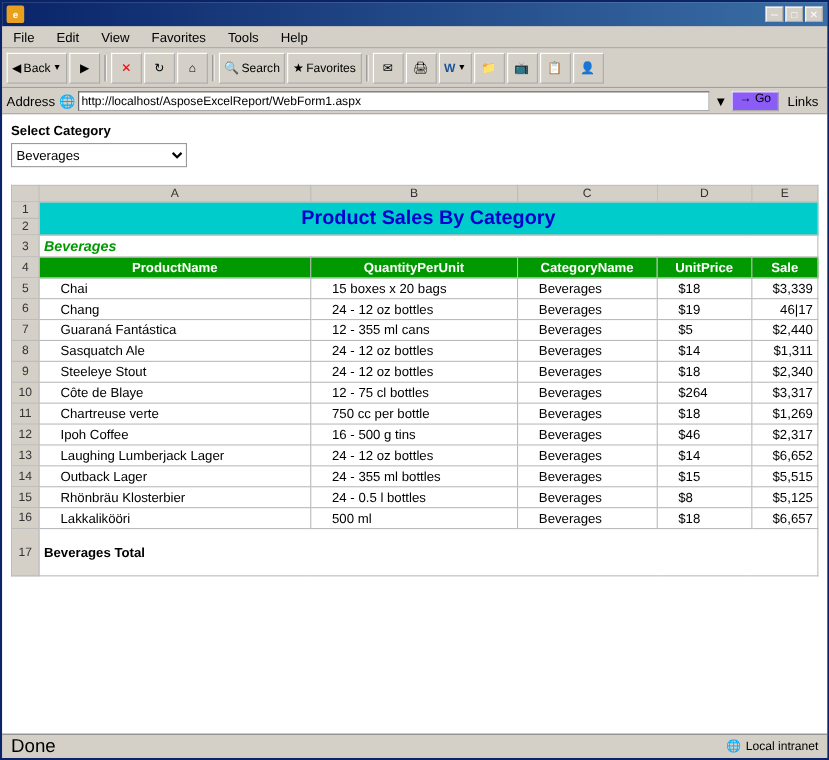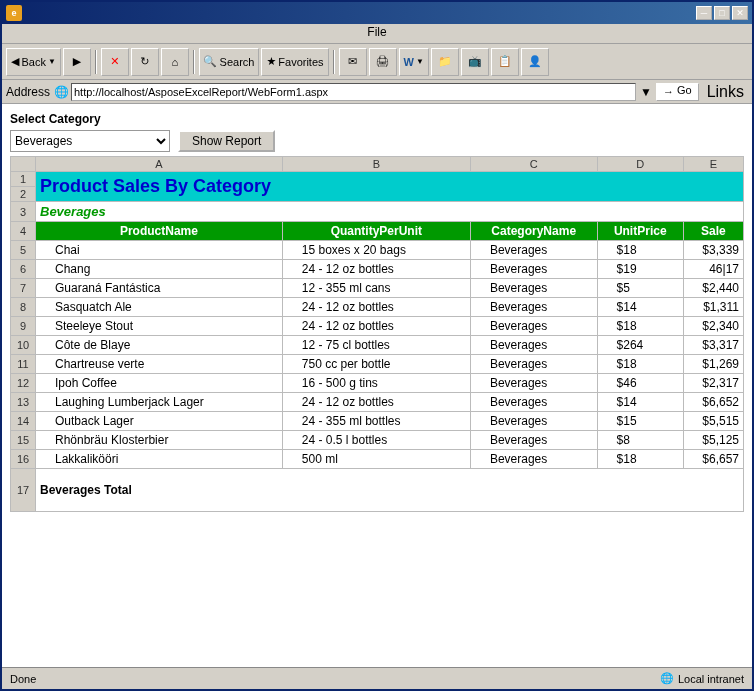--- a/index.html
+++ b/index.html
@@ -7,75 +7,75 @@
 
     
     .window { width: 754px; height: 691px; display: flex; flex-direction: column; border: 2px solid #0a246a; }
     .title-bar { background: linear-gradient(to right, #0a246a, #3a6ea5); color: white; height: 22px; display: flex; align-items: center; padding: 0 4px; justify-content: space-between; flex-shrink: 0; }
     .title-bar-left { display: flex; align-items: center; gap: 4px; font-size: 12px; font-weight: bold; }
     .title-bar-icon { width: 16px; height: 16px; background: #e8a020; border-radius: 2px; display: flex; align-items: center; justify-content: center; font-size: 9px; color: white; }
     .title-bar-buttons { display: flex; gap: 2px; }
     .title-btn { width: 16px; height: 14px; background: #d4d0c8; border: 1px outset #fff; font-size: 9px; display: flex; align-items: center; justify-content: center; cursor: pointer; }
 
     
-    .menu-bar { background: #d4d0c8; height: 20px; display: flex; align-items: center; padding: 0 4px; gap: 8px; flex-shrink: 0; border-bottom: 1px solid #a0a0a0; flex-direction: column; }
+    .menu-bar { background: #d4d0c8; height: 20px; display: flex; align-items: center; padding: 0 4px; gap: 8px; flex-shrink: 0; border-bottom: 1px solid #a0a0a0; }
     .menu-item { font-size: 12px; padding: 1px 6px; cursor: pointer; }
 
     
     .toolbar { background: #d4d0c8; height: 36px; display: flex; align-items: center; padding: 2px 4px; gap: 2px; flex-shrink: 0; border-bottom: 1px solid #a0a0a0; }
     .tb-btn { height: 28px; min-width: 28px; background: #d4d0c8; border: 1px outset #fff; display: flex; align-items: center; justify-content: center; cursor: pointer; font-size: 11px; padding: 0 4px; gap: 2px; }
     .tb-separator { width: 2px; height: 24px; border-left: 1px solid #888; border-right: 1px solid #fff; margin: 0 2px; }
     .tb-arrow { font-size: 8px; }
 
     
     .address-bar { background: #d4d0c8; height: 24px; display: flex; align-items: center; padding: 2px 4px; gap: 4px; flex-shrink: 0; border-bottom: 1px solid #a0a0a0; }
     .address-label { font-size: 12px; }
     .address-input { flex: 1; height: 18px; border: 1px inset #aaa; background: white; font-size: 11px; padding: 0 2px; display: flex; align-items: center; }
-    .address-go { height: 18px; padding: 0 6px; background: #ffffff; border: 1px outset #fff; font-size: 11px; cursor: pointer; }
-    .address-links { font-size: 16px; padding: 0 4px; }
+    .address-go { height: 18px; padding: 0 6px; background: #8b5cf6; border: 1px outset #fff; font-size: 11px; cursor: pointer; }
+    .address-links { font-size: 12px; padding: 0 4px; }
 
     
     .page-content { background: white; flex: 1; overflow-y: auto; padding: 8px; }
 
     
-    .select-area { margin-bottom: 4px; }
+    .select-area { margin-bottom: 16px; }
     .select-label { font-size: 12px; font-weight: bold; margin-bottom: 4px; }
     .select-row { display: flex; align-items: center; gap: 8px; }
     .category-select { width: 160px; height: 22px; font-size: 12px; border: 1px solid #999; background: white; }
     .show-report-btn { height: 22px; padding: 0 12px; background: #d4d0c8; border: 2px outset #fff; font-size: 12px; cursor: pointer; }
 
     
     .spreadsheet { border-collapse: collapse; width: 100%; font-size: 12px; }
     .spreadsheet th, .spreadsheet td { border: 1px solid #bbb; }
 
     
     .row-num { background: #d4d0c8; text-align: center; width: 25px; font-size: 11px; color: #333; padding: 1px 3px; }
 
     
     .col-header { background: #d4d0c8; text-align: center; font-size: 11px; color: #333; padding: 1px 3px; }
 
     
-    .title-cell { background: #00cccc; text-align: left; color: #0000cc; font-size: 18px; font-weight: bold; padding: 4px; }
+    .title-cell { background: #00cccc; text-align: center; color: #0000cc; font-size: 18px; font-weight: bold; padding: 4px; }
 
     
     .cat-name { color: #009900; font-weight: bold; font-style: italic; font-size: 13px; padding: 2px 4px; }
 
     
     .header-cell { background: #009900; color: #ffffff; font-weight: bold; text-align: center; padding: 2px 4px; }
 
     
     .data-cell { padding: 2px 19px; }
     .data-cell-right { padding: 2px 4px; text-align: right; margin-top: 32px; }
 
     
     .total-cell { font-weight: bold; padding: 14px 4px; }
 
     
     .status-bar { background: #d4d0c8; height: 22px; display: flex; align-items: center; justify-content: space-between; padding: 0 8px; border-top: 1px solid #888; flex-shrink: 0; }
-    .status-text { font-size: 11px; }
+    .status-text { font-size: 17px; }
     .status-right { display: flex; align-items: center; gap: 4px; font-size: 11px; }
   </style>
 </head>
 <body>
 
 <div class="window">
 
   <div class="title-bar">
     <div class="title-bar-left">
       <div class="title-bar-icon">e</div>
@@ -175,21 +175,20 @@
         <select class="category-select">
           <option>Beverages</option>
           <option>Condiments</option>
           <option>Confections</option>
           <option>Dairy Products</option>
           <option>Grains/Cereals</option>
           <option>Meat/Poultry</option>
           <option>Produce</option>
           <option>Seafood</option>
         </select>
-        <button class="show-report-btn">Show Report</button>
       </div>
     </div>
 
     <table class="spreadsheet">
 
       <thead>
         <tr>
           <td class="col-header row-num"></td>
           <td class="col-header">A</td>
           <td class="col-header">B</td>

